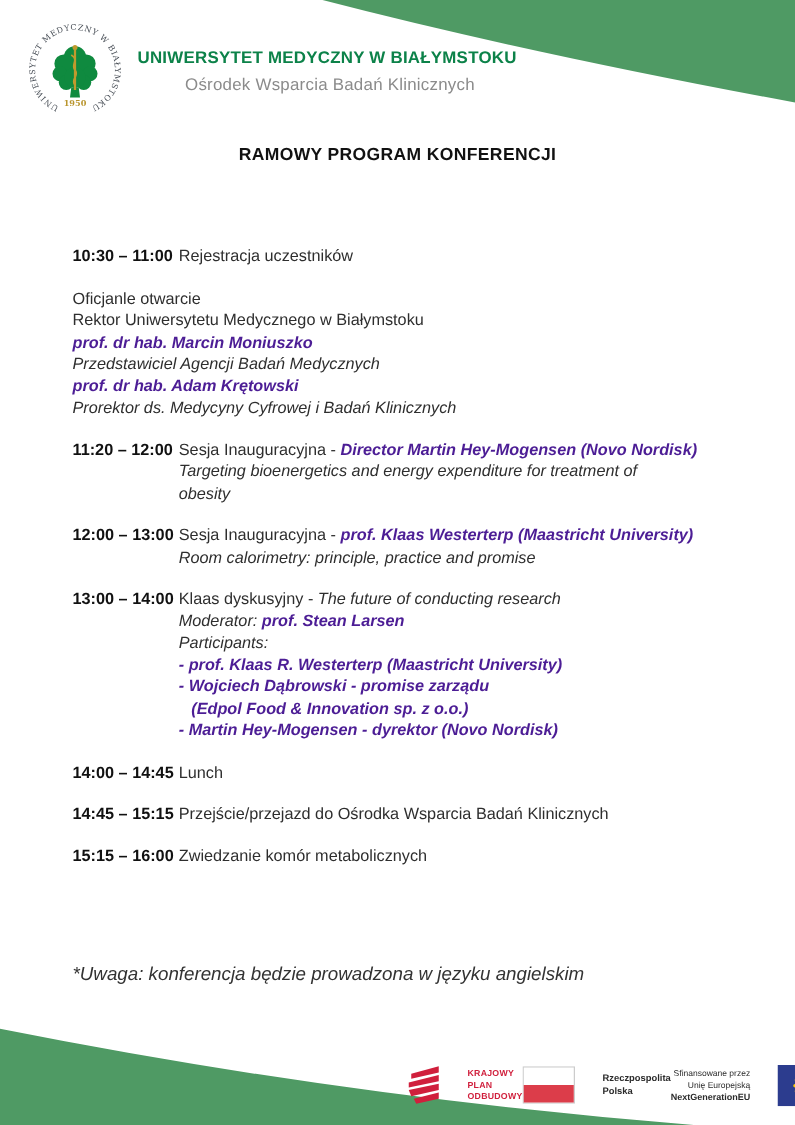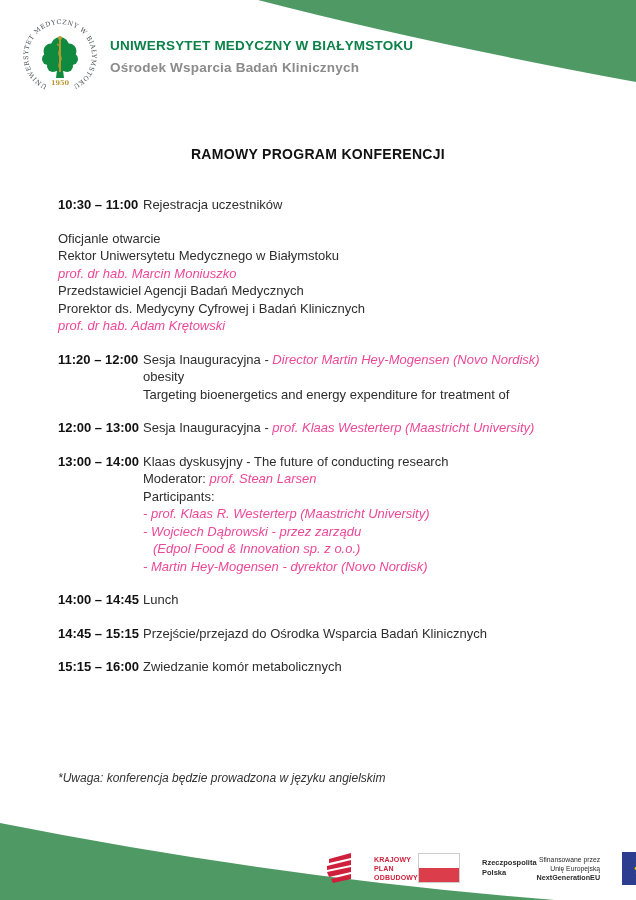--- a/index.html
+++ b/index.html
@@ -8,36 +8,36 @@
     font-family:"Liberation Sans",sans-serif;color:#2e2e2e;
   }
   
   .curve{position:absolute;left:0;pointer-events:none;}
   .curve.top{top:0;}
   .curve.bottom{bottom:0;}
   
   .brand{position:absolute;top:18px;left:22px;display:flex;align-items:center;gap:12px;}
   .brand-text{display:flex;flex-direction:column;gap:7px;}
   .org-name{font-size:13.5px;font-weight:700;color:#0c8249;letter-spacing:.2px;}
-  .org-unit{font-size:13.5px;font-weight:700;color:#8b8b8b;letter-spacing:.2px;}
-  
-  .title{position:absolute;top:146px;left:0;width:100%;text-align:center;
+  .org-unit{font-size:13.5px;font-weight:400;color:#8b8b8b;letter-spacing:.2px;margin-left:38px;}
+  
+  .title{position:absolute;top:115px;left:0;width:100%;text-align:center;
          font-size:14px;font-weight:700;color:#111;letter-spacing:.3px;}
   
   .schedule{position:absolute;top:196px;left:58px;right:26px;font-size:13px;line-height:17.5px;}
   .row{display:flex;margin-bottom:16px;}
   .time{flex:0 0 85px;font-weight:700;color:#111;white-space:nowrap;}
   .desc{flex:1;min-width:0;}
   .line{white-space:nowrap;}
   .line.indent{padding-left:10px;}
   .s-r{font-style:normal;font-weight:400;}
-  .s-i{font-weight:400;}
-  .s-bi{font-style:italic;font-weight:400;color:#ec4899;}
-  
-  .footnote{position:absolute;top:771px;left:58px;font-size:12px;font-style:italic;color:#333;}
+  .s-i{font-style:italic;font-weight:400;}
+  .s-bi{font-style:italic;font-weight:700;color:#4c1d95;}
+  
+  .footnote{position:absolute;top:771px;left:58px;font-size:15px;font-style:italic;color:#333;}
   
   .footer{position:absolute;top:851px;left:326px;width:308px;display:flex;
           align-items:center;justify-content:space-between;}
   .logo-group{display:flex;align-items:center;gap:22px;}
   .kpo-text{font-size:7px;font-weight:700;color:#d01f3c;line-height:9px;letter-spacing:.2px;}
   .pl-text{font-size:7.5px;font-weight:700;color:#2b2b2b;line-height:10px;}
   .eu-text{font-size:6.8px;color:#2b2b2b;line-height:9px;text-align:right;}
   .eu-text .bold{font-weight:700;font-size:7.2px;}
 </style>
 </head>
@@ -89,46 +89,47 @@
         <div class="desc">
           <div class="line"><span class="s-r">Rejestracja uczestników</span></div>
         </div>
       </div>
       <div class="row">
         <div class="desc">
           <div class="line"><span class="s-r">Oficjanle otwarcie</span></div>
           <div class="line"><span class="s-r">Rektor Uniwersytetu Medycznego w Białymstoku</span></div>
           <div class="line"><span class="s-bi">prof. dr hab. Marcin Moniuszko</span></div>
           <div class="line"><span class="s-i">Przedstawiciel Agencji Badań Medycznych</span></div>
+          <div class="line"><span class="s-bi">prof. dr hab. Adam Krętowski</span></div>
           <div class="line"><span class="s-i">Prorektor ds. Medycyny Cyfrowej i Badań Klinicznych</span></div>
-          <div class="line"><span class="s-bi">prof. dr hab. Adam Krętowski</span></div>
         </div>
       </div>
       <div class="row">
         <div class="time">11:20 – 12:00</div>
         <div class="desc">
           <div class="line"><span class="s-r">Sesja Inauguracyjna - </span><span class="s-bi">Director Martin Hey-Mogensen (Novo Nordisk)</span></div>
+          <div class="line"><span class="s-i">Targeting bioenergetics and energy expenditure for treatment of</span></div>
           <div class="line"><span class="s-i">obesity</span></div>
-          <div class="line"><span class="s-i">Targeting bioenergetics and energy expenditure for treatment of</span></div>
         </div>
       </div>
       <div class="row">
         <div class="time">12:00 – 13:00</div>
         <div class="desc">
           <div class="line"><span class="s-r">Sesja Inauguracyjna - </span><span class="s-bi">prof. Klaas Westerterp (Maastricht University)</span></div>
+          <div class="line"><span class="s-i">Room calorimetry: principle, practice and promise</span></div>
         </div>
       </div>
       <div class="row">
         <div class="time">13:00 – 14:00</div>
         <div class="desc">
           <div class="line"><span class="s-r">Klaas dyskusyjny - </span><span class="s-i">The future of conducting research</span></div>
           <div class="line"><span class="s-i">Moderator: </span><span class="s-bi">prof. Stean Larsen</span></div>
           <div class="line"><span class="s-i">Participants:</span></div>
           <div class="line"><span class="s-bi">- prof. Klaas R. Westerterp (Maastricht University)</span></div>
-          <div class="line"><span class="s-bi">- Wojciech Dąbrowski - przez zarządu</span></div>
+          <div class="line"><span class="s-bi">- Wojciech Dąbrowski - promise zarządu</span></div>
           <div class="line indent"><span class="s-bi">(Edpol Food &amp; Innovation sp. z o.o.)</span></div>
           <div class="line"><span class="s-bi">- Martin Hey-Mogensen - dyrektor (Novo Nordisk)</span></div>
         </div>
       </div>
       <div class="row">
         <div class="time">14:00 – 14:45</div>
         <div class="desc">
           <div class="line"><span class="s-r">Lunch</span></div>
         </div>
       </div>

